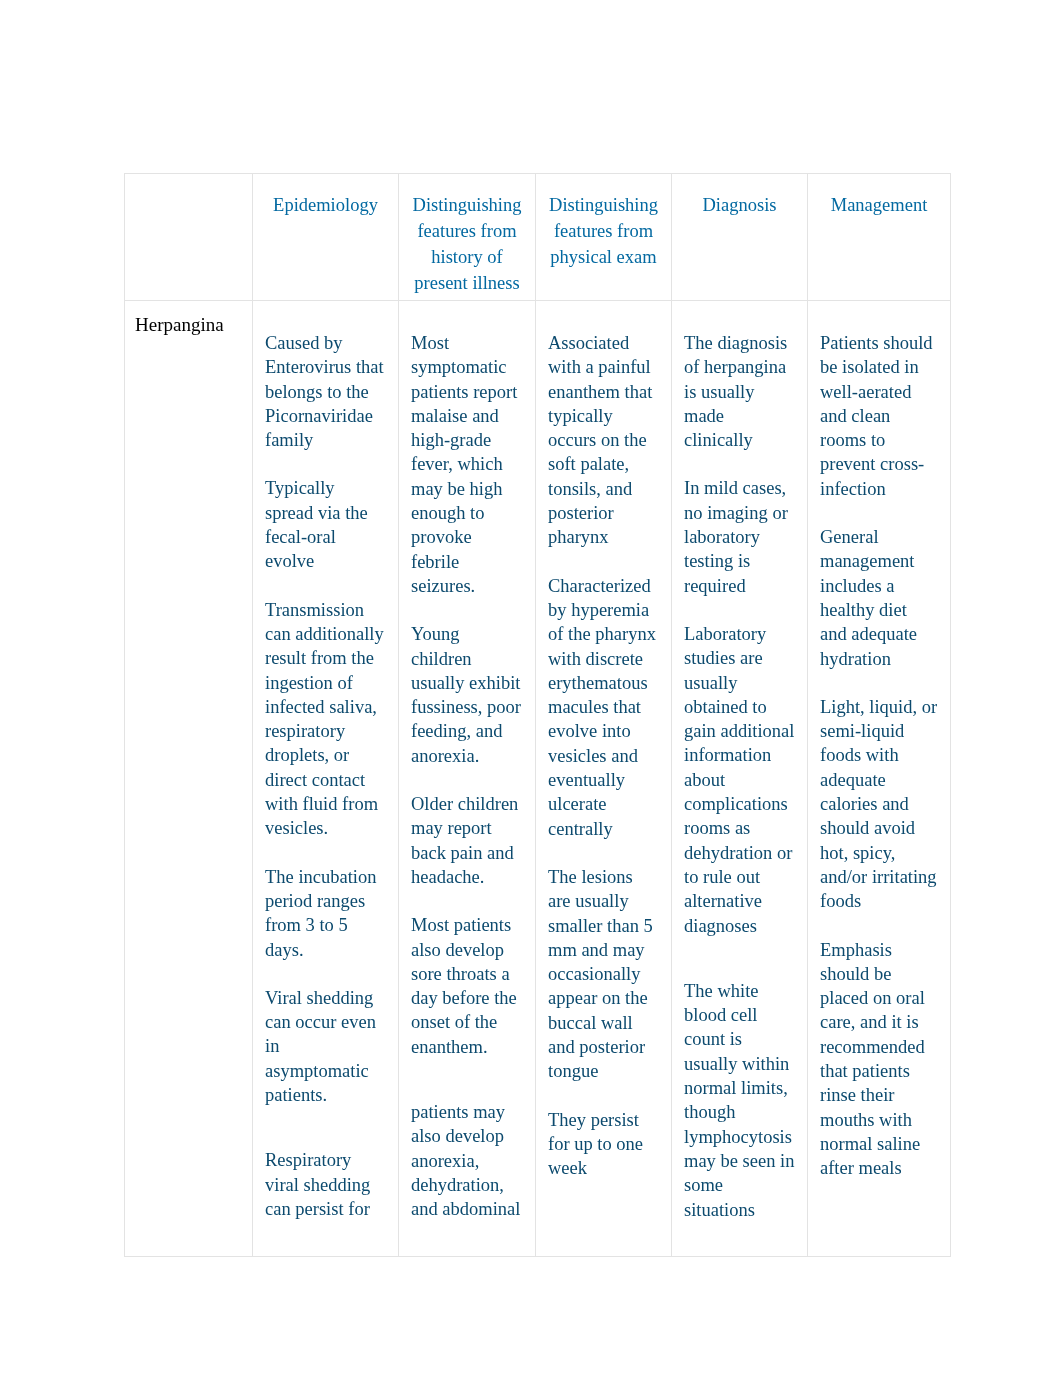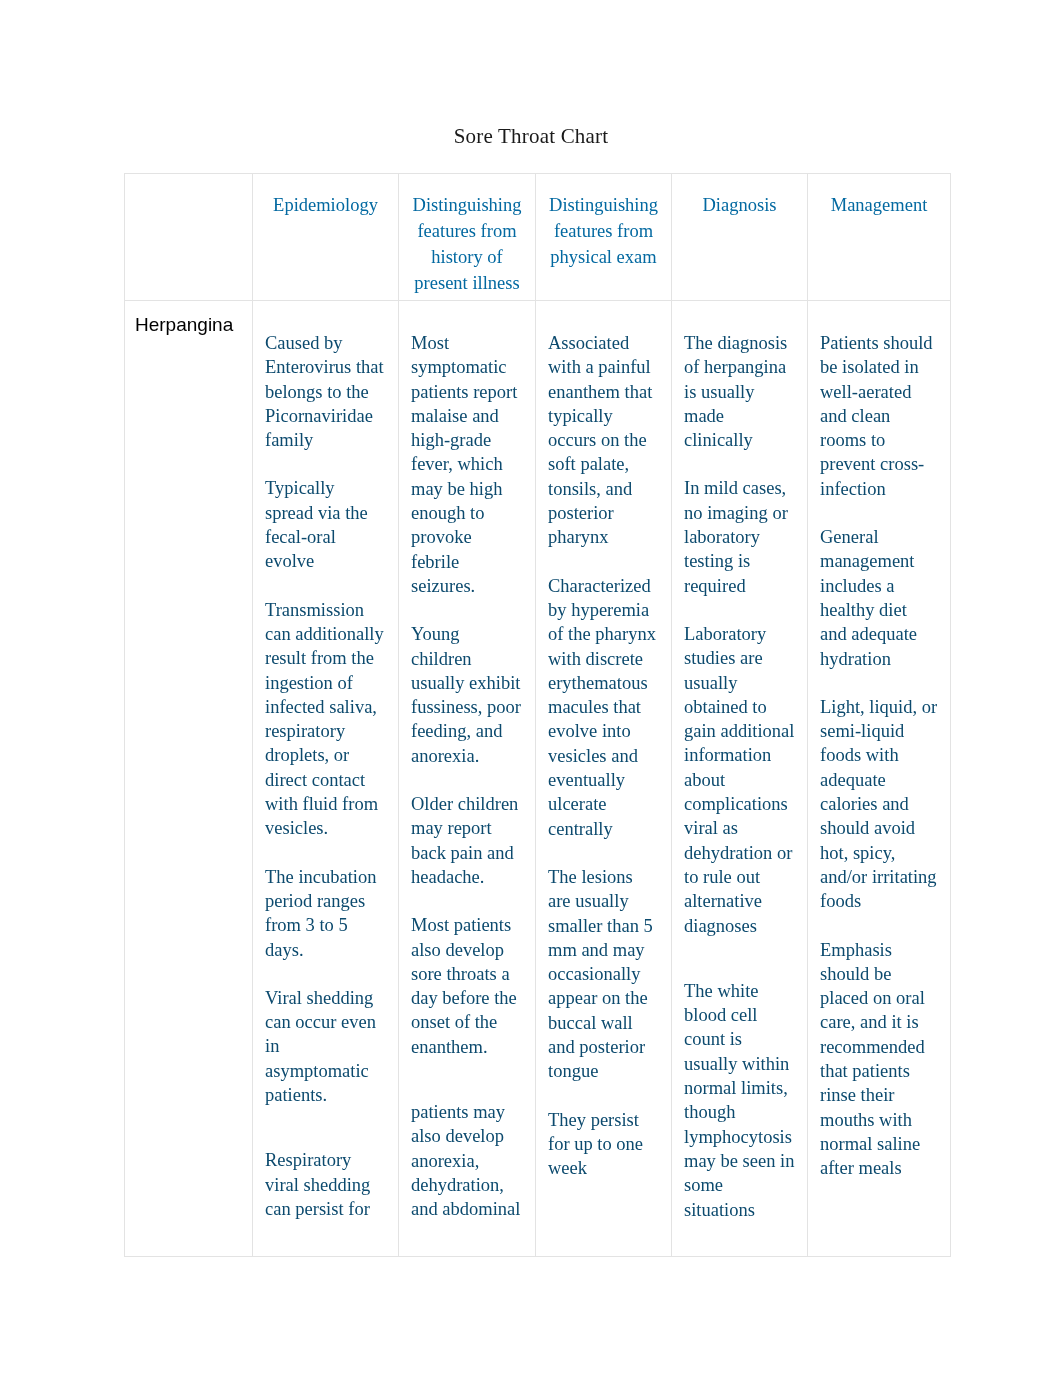--- a/index.html
+++ b/index.html
@@ -85,21 +85,21 @@
   }
   .head-inner.mid {
     padding-top: 18px;
   }
   .head-blank {
     height: 126px;
   }
 
   
   .row-label {
-    font-family: Liberation Sans, sans-serif;
+    font-family: Liberation Serif, serif;
     font-size: 19px;
     line-height: 24px;
     padding: 12px 0 0 10px;
     color: #000000;
     white-space: nowrap;
   }
 
   .cell-body {
     font-size: 18.5px;
     line-height: 24.3px;
@@ -123,21 +123,20 @@
   .clip {
     max-height: 925px;
     overflow: hidden;
   }
 </style>
 </head>
 <body>
 
 <div class="page">
 
-  <div class="doc-title">Sore Throat Chart</div>
 
   <div class="chart-wrap">
     <table class="chart">
       <colgroup>
         <col class="c-label">
         <col class="c-epi">
         <col class="c-hpi">
         <col class="c-pe">
         <col class="c-dx">
         <col class="c-mx">
@@ -201,21 +200,21 @@
                   <p> They persist for up to one week</p>
                   <p>Other physical examination findings include pharyngitis and cervical</p>
                 </div>
             </div>
           </td>
           <td>
             <div class="clip">
               <div class="cell-body">
                   <p>The diagnosis of herpangina is usually made clinically</p>
                   <p>In mild cases, no imaging or laboratory testing is required</p>
-                  <p>Laboratory studies are usually obtained to gain additional information about complications viral as dehydration or to rule out alternative diagnoses</p>
+                  <p>Laboratory studies are usually obtained to gain additional information about complications rooms as dehydration or to rule out alternative diagnoses</p>
                   <p>The white blood cell count is usually within normal limits, though lymphocytosis may be seen in some situations</p>
                 </div>
             </div>
           </td>
           <td>
             <div class="clip">
               <div class="cell-body">
                   <p>Patients should be isolated in well-aerated and clean rooms to prevent cross-infection</p>
                   <p>General management includes a healthy diet and adequate hydration</p>
                   <p>Light, liquid, or semi-liquid foods with adequate calories and should avoid hot, spicy, and/or irritating foods</p>

